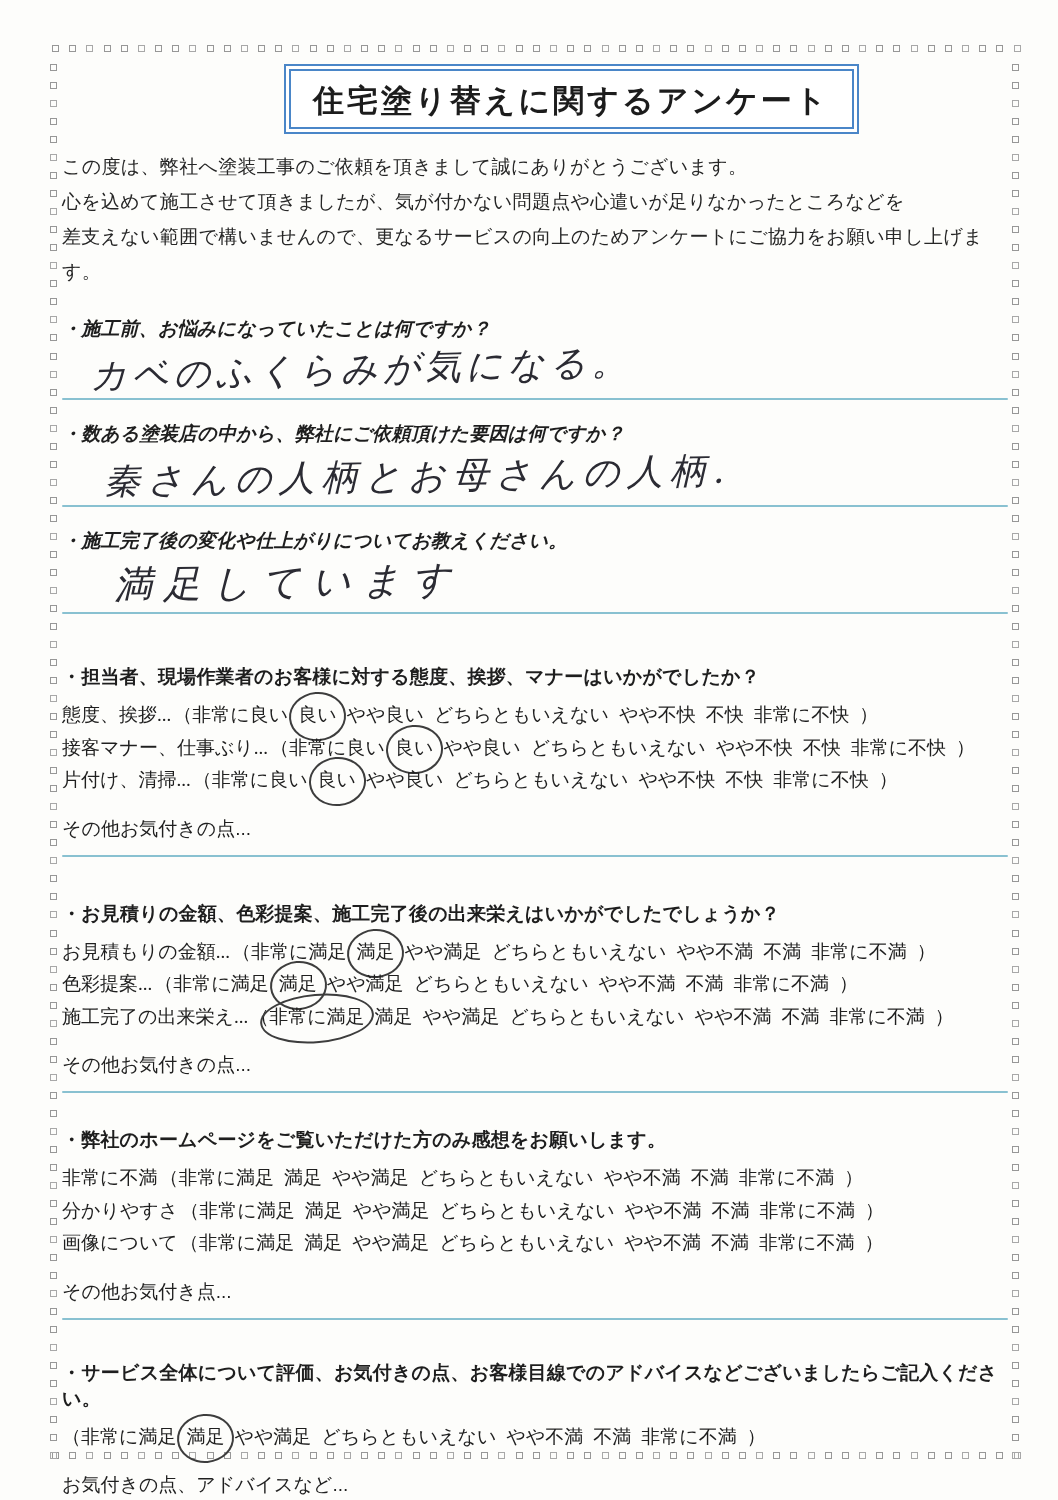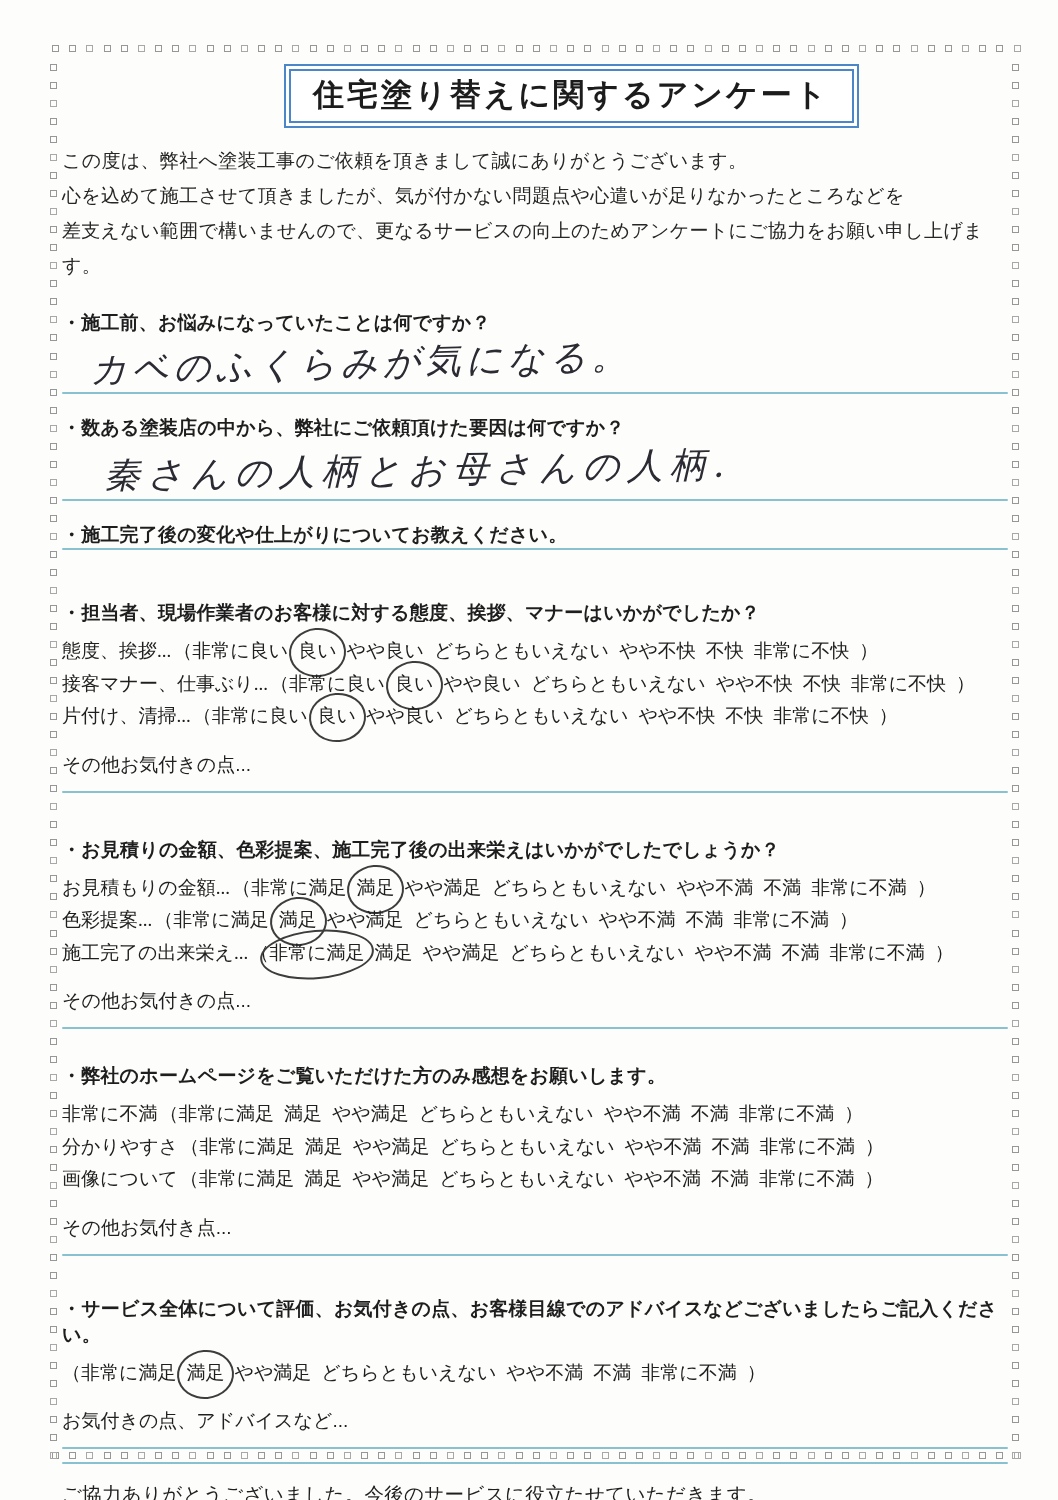--- a/index.html
+++ b/index.html
@@ -31,35 +31,35 @@
 
   .title-box {
     width: fit-content;
     margin-left: 222px;
     border: 2px solid var(--accent);
     padding: 3px;
     background: #fff;
   }
   .title-inner {
     border: 2px solid var(--accent);
-    padding: 3px 22px 5px 22px;
+    padding: 9px 22px 5px 22px;
     font-family: "Liberation Serif", "DejaVu Serif", serif;
     font-weight: 600;
     font-size: 31px;
     letter-spacing: 3px;
     color: #1c1c1c;
     white-space: nowrap;
   }
 
   .intro { margin-top: 15px; font-size: 19px; line-height: 35px; color: #262626; letter-spacing: 0.3px; }
 
   .q-label { font-size: 19px; font-weight: bold; color: #1e1e1e; letter-spacing: 0.2px; }
 
   .free-q { margin-top: 0; }
-  .free-q .q-label { margin-top: 21px; }
+  .free-q .q-label { margin-top: 21px; font-style: italic; }
   .free-q:first-child .q-label { margin-top: 27px; }
   .answer-zone { position: relative; }
   .hand {
     display: inline-block;
     font-family: "DejaVu Serif", "Liberation Serif", serif;
     font-style: italic;
     color: #2b2b33;
     white-space: nowrap;
   }
   .rule { height: 2px; background: var(--underline); opacity: 0.85; border-radius: 1px; }
@@ -397,20 +397,23 @@
         </div>
         <div class="free-q">
           <div class="q-label">・数ある塗装店の中から、弊社にご依頼頂けた要因は何ですか？</div>
           <div class="answer-zone" style="height: 58px; text-align: right;">
             <span class="hand" style="position: absolute; left: 42px; bottom: 4px; font-size: 36px; letter-spacing: 7px; transform: rotate(-1deg);">秦さんの人柄とお母さんの人柄.</span>
           </div>
           <div class="rule"></div>
         </div>
         <div class="free-q">
           <div class="q-label">・施工完了後の変化や仕上がりについてお教えください。</div>
+          <div class="answer-zone" style="height: 58px;">
+            <span class="hand" style="position: absolute; left: 52px; bottom: 4px; font-size: 38px; letter-spacing: 11px; transform: rotate(-1deg);">満足しています</span>
+          </div>
           <div class="rule"></div>
         </div>
       </div>
 
     <div id="rating-sections">
         <div class="section" style="margin-top: 50px;">
           <div class="q-label">・担当者、現場作業者のお客様に対する態度、挨拶、マナーはいかがでしたか？</div>
           <div class="opt-row"><span class="opt-name">態度、挨拶...</span><span class="paren">（</span><span class="opt">非常に良い</span><span class="opt circled">良い</span><span class="opt">やや良い</span><span class="opt">どちらともいえない</span><span class="opt">やや不快</span><span class="opt">不快</span><span class="opt">非常に不快</span><span class="paren">）</span></div>
           <div class="opt-row"><span class="opt-name">接客マナー、仕事ぶり...</span><span class="paren">（</span><span class="opt">非常に良い</span><span class="opt circled">良い</span><span class="opt">やや良い</span><span class="opt">どちらともいえない</span><span class="opt">やや不快</span><span class="opt">不快</span><span class="opt">非常に不快</span><span class="paren">）</span></div>
           <div class="opt-row"><span class="opt-name">片付け、清掃...</span><span class="paren">（</span><span class="opt">非常に良い</span><span class="opt circled">良い</span><span class="opt">やや良い</span><span class="opt">どちらともいえない</span><span class="opt">やや不快</span><span class="opt">不快</span><span class="opt">非常に不快</span><span class="paren">）</span></div>

